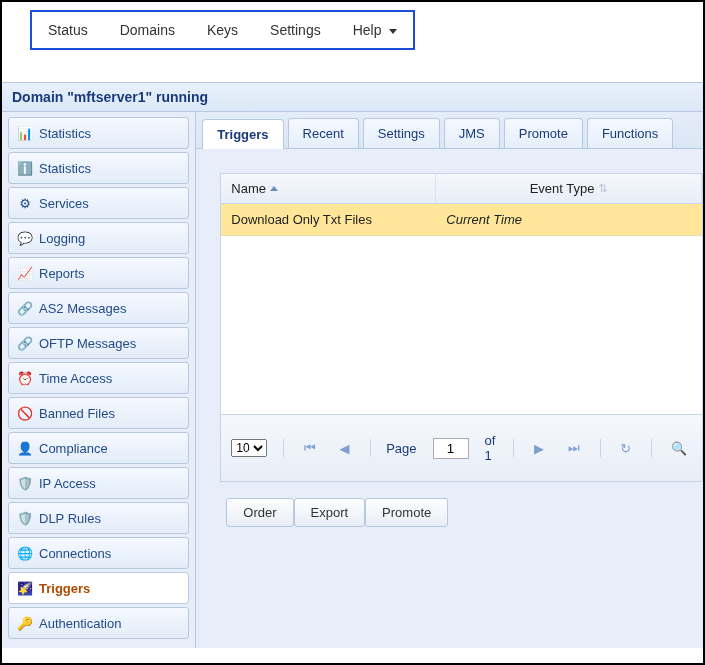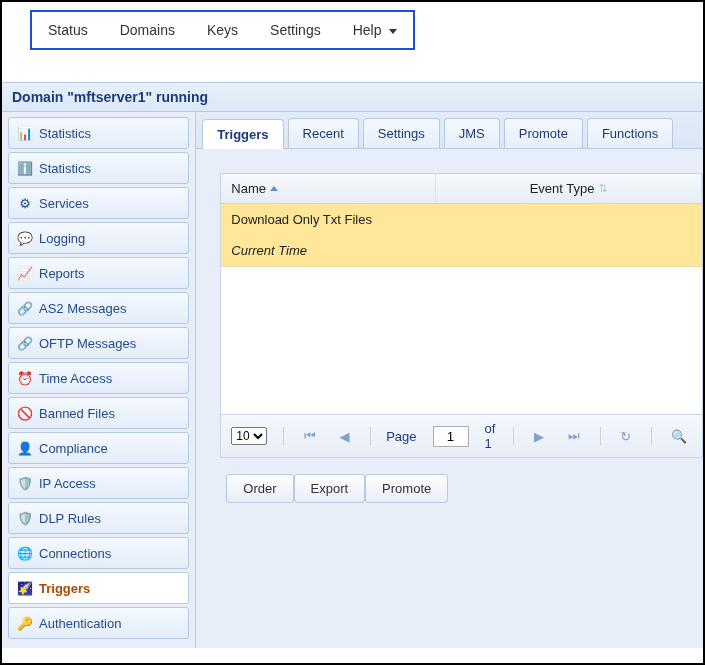--- a/index.html
+++ b/index.html
@@ -113,27 +113,27 @@
   .sort-asc {
     width:0;height:0;border-left:4px solid transparent;border-right:4px solid transparent;
     border-bottom:5px solid #6a8bbd;
   }
   .sort-ns { color:#b9c4d6; font-size:11px; }
   .grid-body { height:210px; background:#fff; overflow:auto; }
   .grid-row {
     display:flex;
     border-bottom:1px solid #e8dca8;
   }
-  .grid-row.selected { background:#ffe699;flex-direction:column; }
+  .grid-row.selected { background:#ffe699; }
   .grid-row .cell { padding:8px 10px; }
   .cell-name { width:215px; }
   .cell-type { flex:1;font-style:italic; }
   .pager {
     display:flex; align-items:center; gap:16px;
-    padding:6px 10px;
+    padding:18px 10px;
     background: linear-gradient(#f5f8fc,#e8eef7);
     border-top:1px solid #c8d4e6;
     color:#1a3a7a;
     font-size:13px;
   }
   .pager select { font-size:12px; }
   .pager .sep { width:1px; height:18px; background:#c8d4e6; }
   .pager .navbtn { color:#7fa0d0; cursor:pointer; padding:0 4px; user-select:none; }
   .pager .pageinput { width:36px; text-align:center; border:1px solid #aab; padding:2px; }
   .btnrow { display:flex; padding: 16px 6px 6px 6px; }

